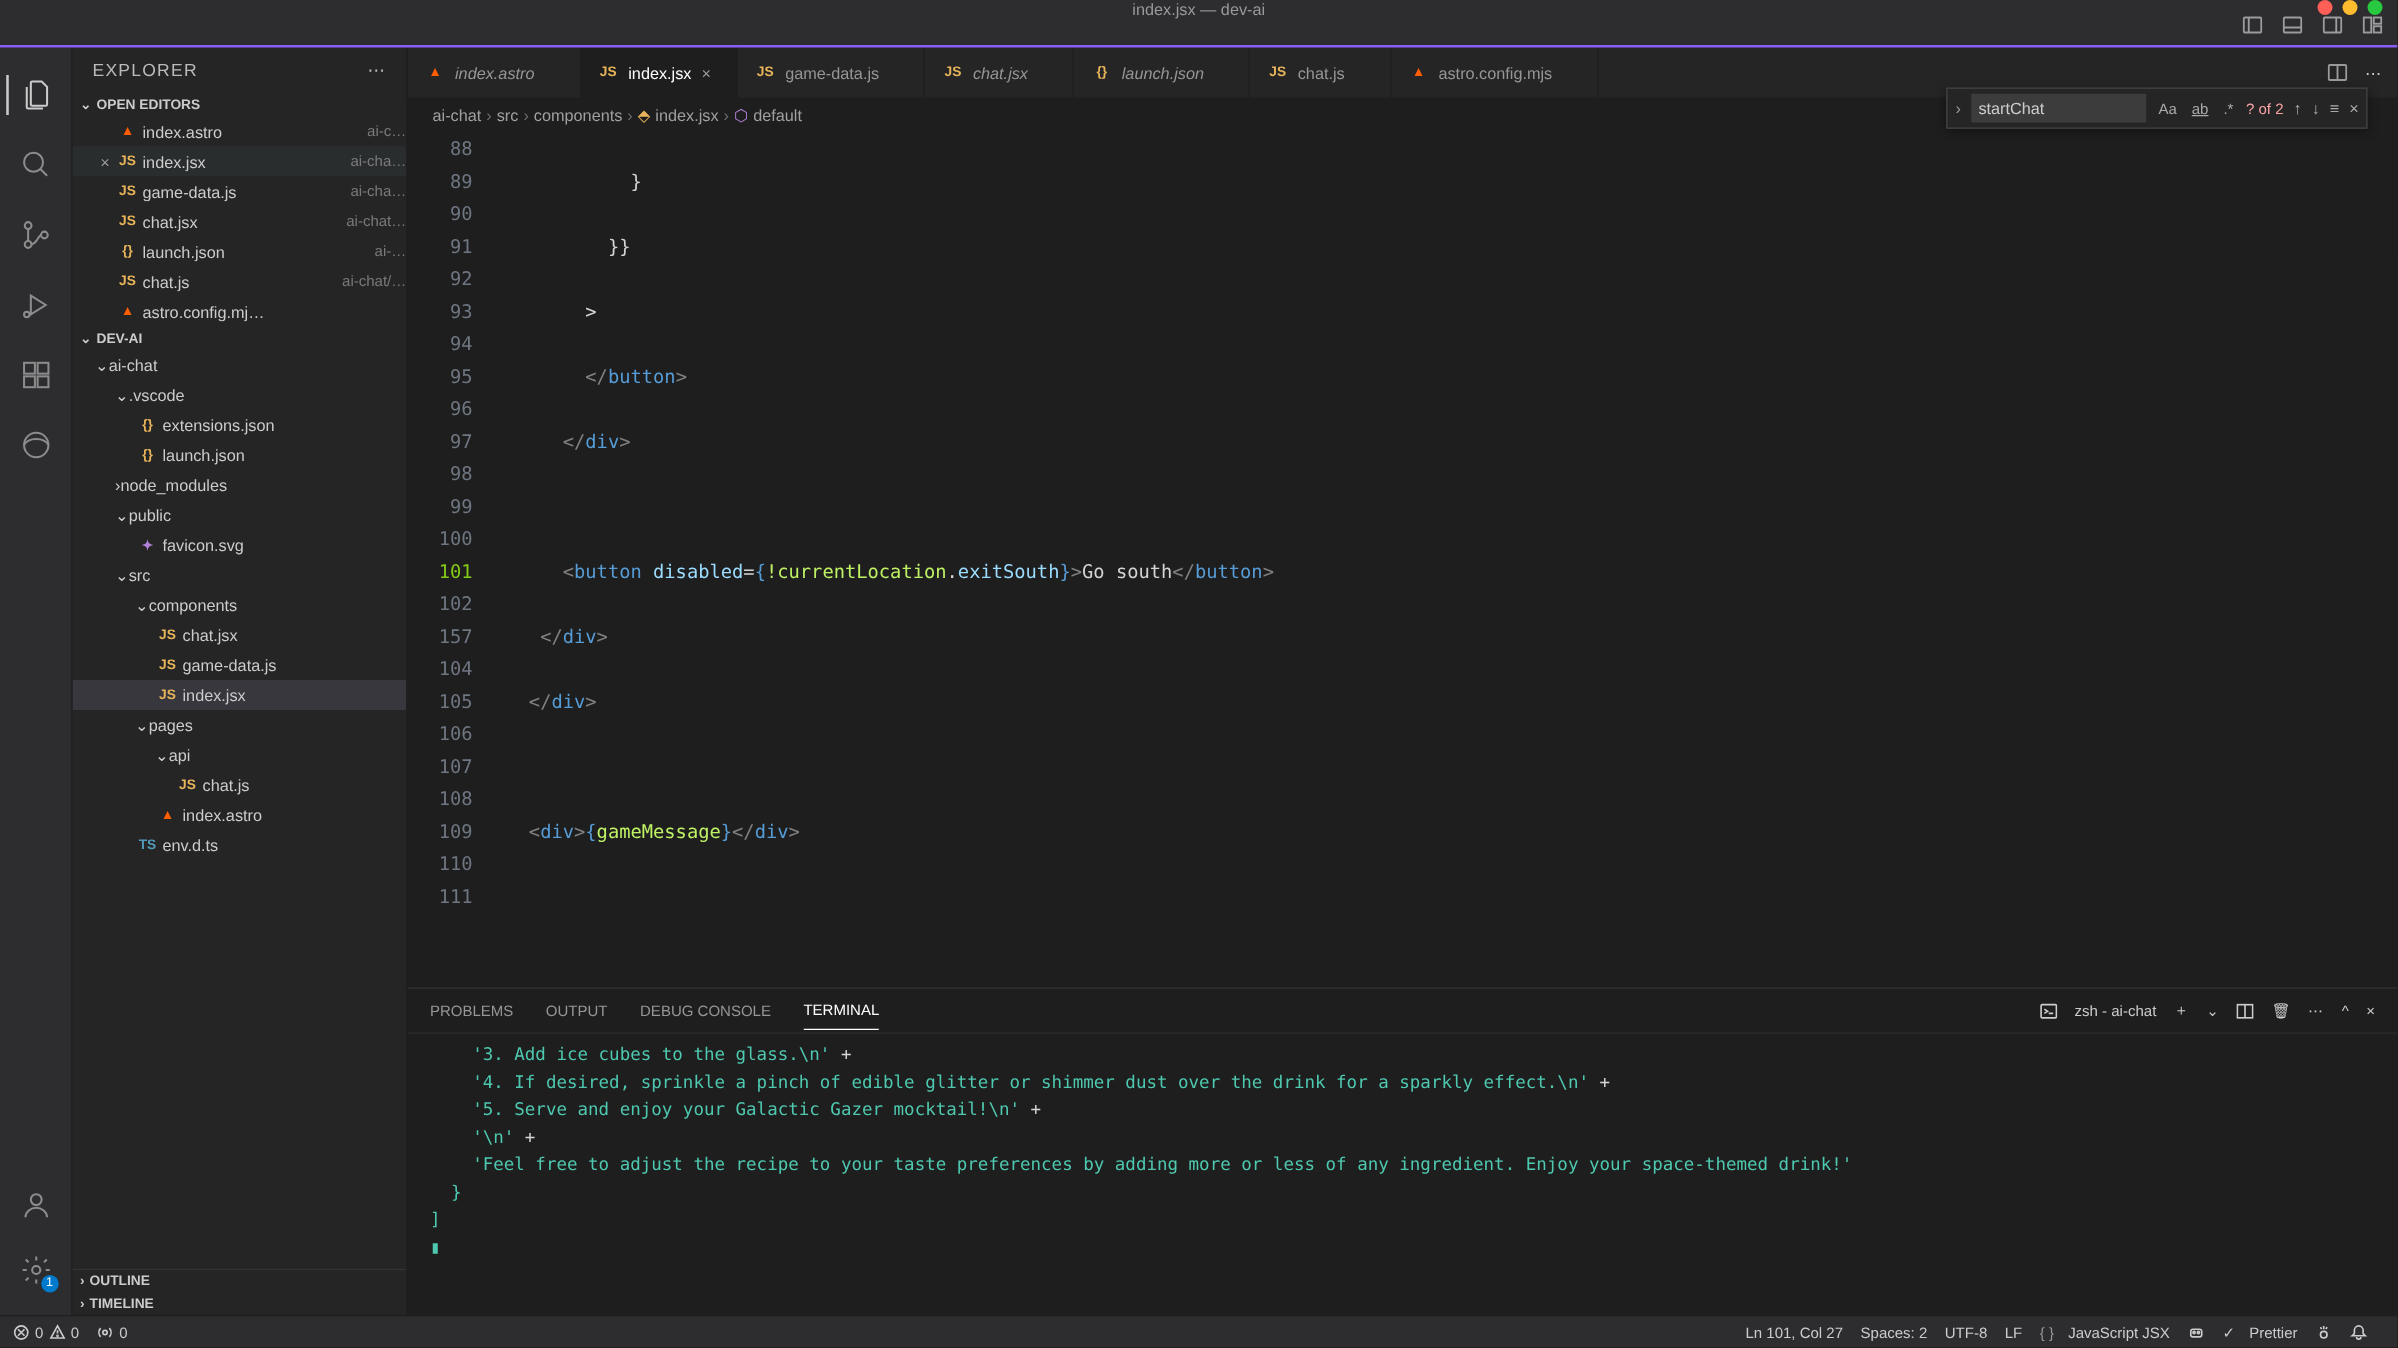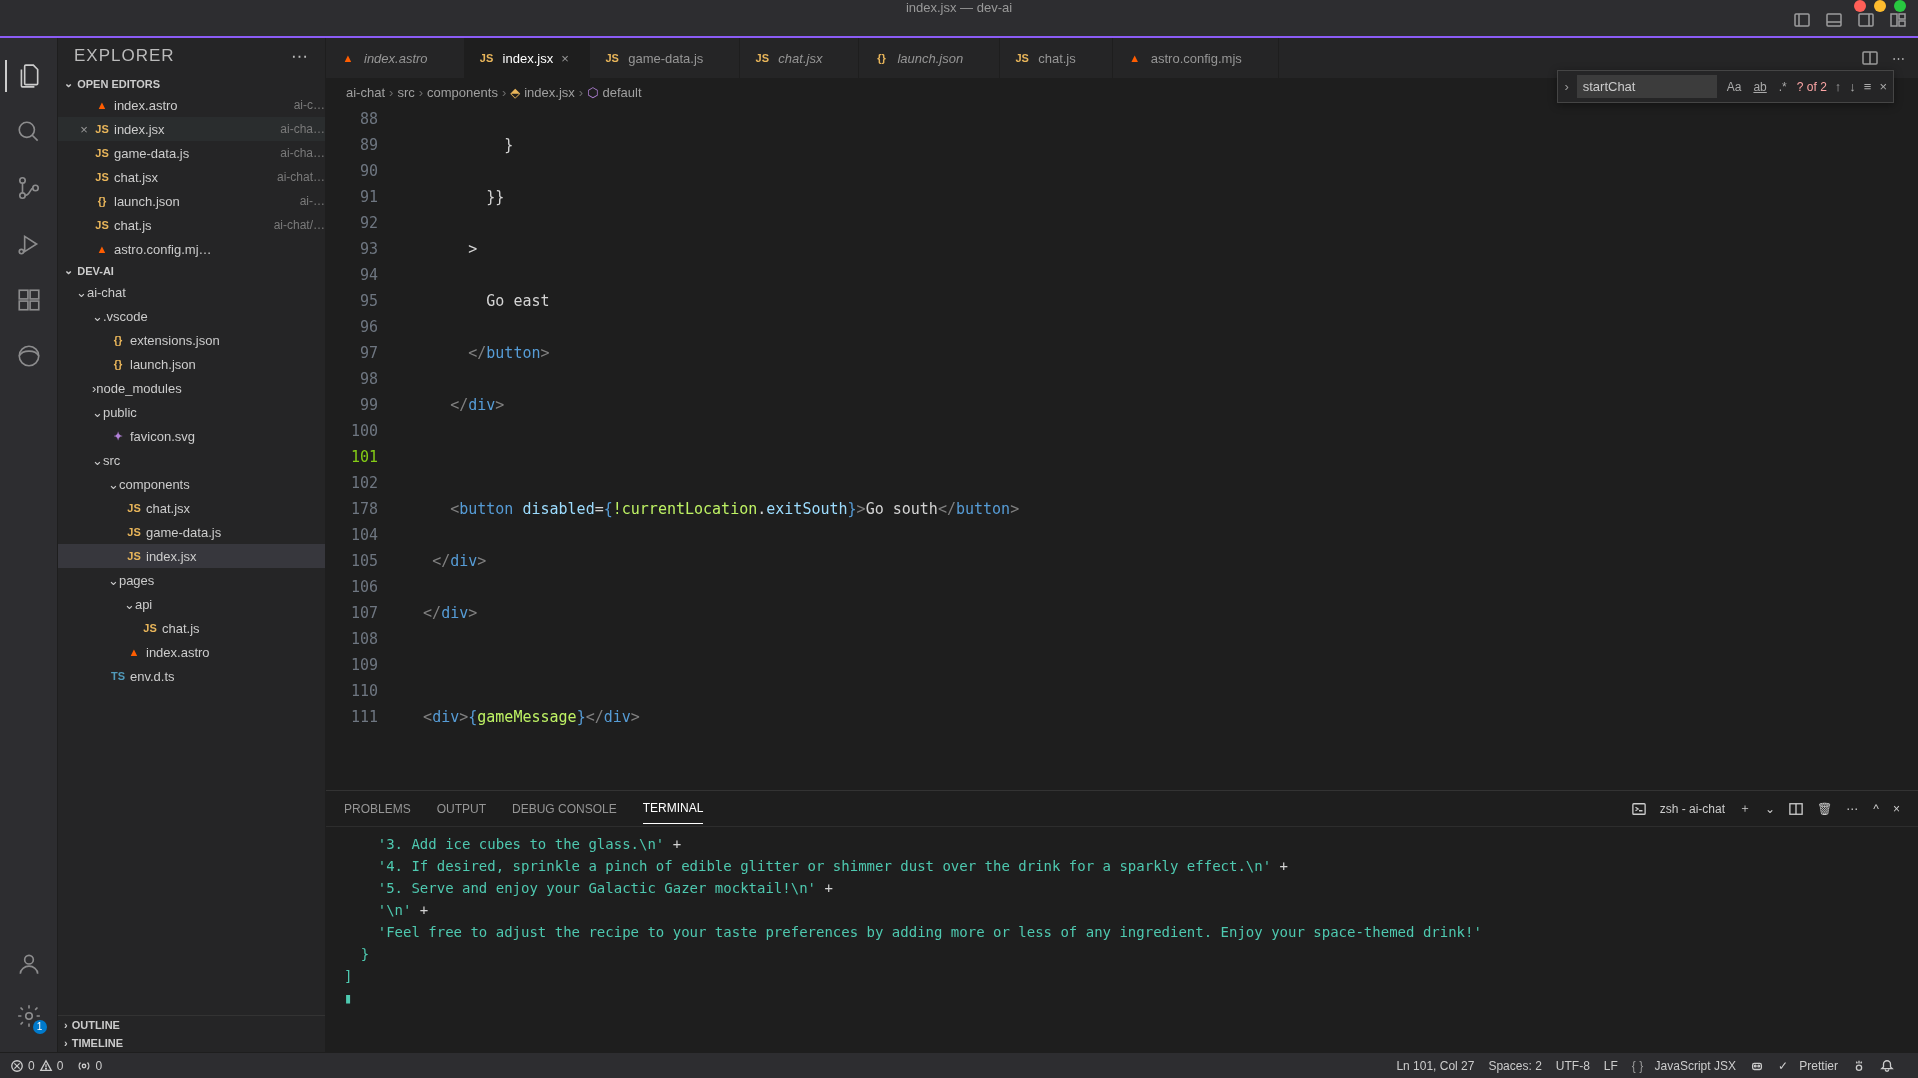--- a/index.html
+++ b/index.html
@@ -49,21 +49,21 @@
 .activity-bottom { margin-top: auto; margin-bottom: 8px; }
 .badge-num { position: absolute; bottom: 6px; right: 6px; background: #007acc; color: #fff; border-radius: 8px; font-size: 10px; min-width: 14px; height: 14px; line-height: 14px; text-align: center; padding: 0 3px; }
 .sidebar {
   width: 268px;
   background: #252526;
   display: flex;
   flex-direction: column;
   border-right: 1px solid #1e1e1e;
   font-size: 13px;
 }
-.sidebar-header { height: 36px; display: flex; align-items: center; padding: 0 16px; color: #bbbbbb; text-transform: uppercase; font-size: 17px; letter-spacing: 1px; justify-content: space-between; }
+.sidebar-header { height: 36px; display: flex; align-items: center; padding: 0 16px; color: #bbbbbb; text-transform: uppercase; font-size: 14px; letter-spacing: 1px; justify-content: space-between; }
 .sb-section-hdr { display: flex; align-items: center; padding: 3px 6px; color: #ccc; font-weight: 600; font-size: 11px; cursor: pointer; }
 .sb-section-hdr .chev { margin-right: 4px; }
 .sb-body { flex: 1; overflow: hidden; }
 .sb-item { display: flex; align-items: center; padding: 2px 0 2px 0; height: 24px; cursor: pointer; white-space: nowrap; overflow: hidden; }
 .sb-item.selected { background: #37373d; }
 .sb-item.modified-bg { background: #2a2d2e; }
 .sb-item .icon { width: 20px; display: flex; justify-content: center; margin-right: 2px; }
 .sb-item .label { flex: 1; overflow: hidden; text-overflow: ellipsis; }
 .sb-item .desc { color: #7a7a7a; margin-left: 6px; font-size: 12px; overflow: hidden; text-overflow: ellipsis; }
 .indent-1 { padding-left: 18px; }
@@ -503,35 +503,34 @@
           <div class="gline">93</div>
           <div class="gline">94</div>
           <div class="gline">95</div>
           <div class="gline">96</div>
           <div class="gline">97</div>
           <div class="gline">98</div>
           <div class="gline">99</div>
           <div class="gline">100</div>
           <div class="gline current">101</div>
           <div class="gline">102</div>
-          <div class="gline">178</div>
+          <div class="gline">157</div>
           <div class="gline">104</div>
           <div class="gline">105</div>
           <div class="gline">106</div>
           <div class="gline">107</div>
           <div class="gline">108</div>
           <div class="gline">109</div>
           <div class="gline">110</div>
           <div class="gline">111</div>
         </div>
       <div class="code">
 <div class="code-line"><span class="tok-punc">            }</span></div>
 <div class="code-line"><span class="tok-punc">          }}</span></div>
 <div class="code-line"><span class="tok-punc">        &gt;</span></div>
-<div class="code-line">          <span class="tok-punc">Go east</span></div>
 <div class="code-line">        <span class="tok-tag">&lt;/</span><span class="tok-num">button</span><span class="tok-tag">&gt;</span></div>
 <div class="code-line">      <span class="tok-tag">&lt;/</span><span class="tok-num">div</span><span class="tok-tag">&gt;</span></div>
 <div class="code-line"></div>
 <div class="code-line">      <span class="tok-tag">&lt;</span><span class="tok-num">button</span> <span class="tok-attr">disabled</span><span class="tok-punc">=</span><span class="tok-num">{</span><span class="tok-var">!currentLocation</span><span class="tok-punc">.</span><span class="tok-prop">exitSouth</span><span class="tok-num">}</span><span class="tok-tag">&gt;</span><span class="tok-punc">Go south</span><span class="tok-tag">&lt;/</span><span class="tok-num">button</span><span class="tok-tag">&gt;</span></div>
 <div class="code-line">    <span class="tok-tag">&lt;/</span><span class="tok-num">div</span><span class="tok-tag">&gt;</span></div>
 <div class="code-line">   <span class="tok-tag">&lt;/</span><span class="tok-num">div</span><span class="tok-tag">&gt;</span></div>
 <div class="code-line"></div>
 <div class="code-line">   <span class="tok-tag">&lt;</span><span class="tok-num">div</span><span class="tok-tag">&gt;</span><span class="tok-num">{</span><span class="tok-var">gameMessage</span><span class="tok-num">}</span><span class="tok-tag">&lt;/</span><span class="tok-num">div</span><span class="tok-tag">&gt;</span></div>
 <div class="code-line"></div>
 

